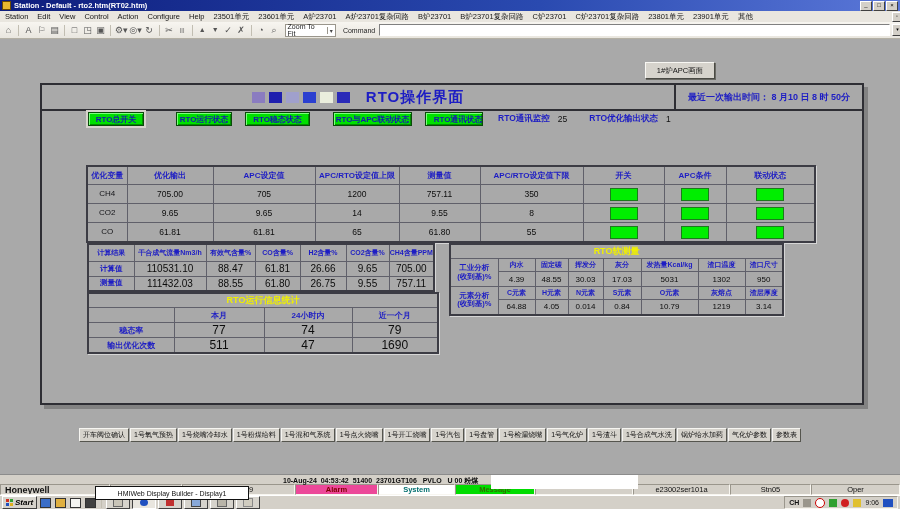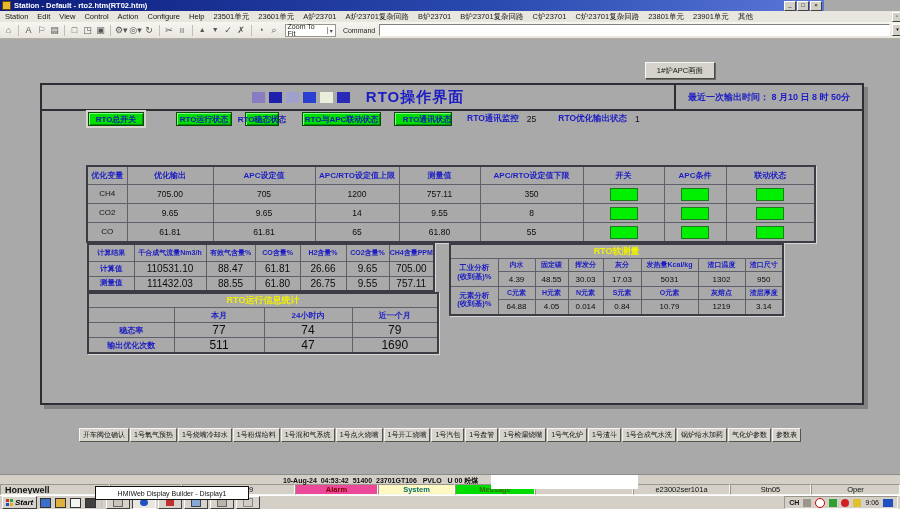--- a/index.html
+++ b/index.html
@@ -1,21 +1,21 @@
 <!DOCTYPE html>
 <html><head>
 <meta charset="utf-8">
 <style>
   html,body{margin:0;padding:0;background:#777;}
   .screen{position:relative;width:900px;height:509px;background:#a9a9a9;overflow:hidden;
           font-family:"Liberation Sans","DejaVu Sans",sans-serif;-webkit-font-smoothing:antialiased;}
   .abs{position:absolute;}
 
   
-  .titlebar{left:0;top:0;width:824px;height:11px;background:linear-gradient(90deg,#0d1d7d,#2a4ab0 60%,#5a77d8);
+  .titlebar{left:0;top:0;width:900px;height:11px;background:linear-gradient(90deg,#0d1d7d,#2a4ab0 60%,#5a77d8);
             display:flex;align-items:center;}
   .app-icon{width:7px;height:7px;margin:0 3px 0 2px;background:#e8b830;border:1px solid #6a4a00;}
   .title-text{color:#fff;font-size:7.5px;font-weight:bold;white-space:nowrap;}
   .winbtns{margin-left:auto;display:flex;gap:1px;padding-right:2px;}
   .winbtn{width:10px;height:8px;background:#d4d0c8;border:1px solid;border-color:#fff #404040 #404040 #fff;
           font-size:6px;line-height:6px;text-align:center;color:#000;}
 
   .menubar{left:0;top:11px;width:900px;height:11px;background:#e9e6df;display:flex;align-items:center;
            gap:9px;padding-left:5px;font-size:7.5px;color:#151515;}
   .mitem{white-space:nowrap;}
@@ -88,21 +88,21 @@
 
   
   .bottomarea{left:0;top:474px;width:900px;height:35px;background:#d4d0c8;border-top:1px solid #8c8c8c;}
   .alarm-line{left:283px;top:476px;font-size:7px;font-weight:bold;color:#0d0d0d;white-space:pre;z-index:2;}
   .white-box{left:491px;top:475px;width:147px;height:14px;background:#ffffff;z-index:4;}
   .statusbar{left:0;top:484px;width:900px;height:11px;display:flex;font-size:7.5px;color:#111;z-index:1;}
   .sb-cell{border:1px solid;border-color:#9a968c #f8f6f0 #f8f6f0 #9a968c;display:flex;align-items:center;
            justify-content:center;box-sizing:border-box;white-space:nowrap;overflow:hidden;}
   .sb-brand{justify-content:flex-start;padding-left:4px;font-size:9px;font-weight:bold;}
   .sb-alarm{background:#ec4899;color:#7c0000;font-weight:bold;}
-  .sb-system{background:#fef9c3;color:#006e6e;font-weight:bold;}
+  .sb-system{background:#ffffff;color:#006e6e;font-weight:bold;}
   .sb-message{background:#00dc00;color:#2f6e00;font-weight:bold;}
   .tooltip{left:95px;top:486px;width:152px;height:12px;background:#fff;border:1px solid #111;z-index:6;
            font-size:7px;color:#111;display:flex;align-items:center;justify-content:center;white-space:nowrap;}
 
   .taskbar{left:0;top:495px;width:900px;height:14px;background:#d4d0c8;border-top:1px solid #fff;
            display:flex;align-items:center;gap:2px;padding:0 2px;box-sizing:border-box;z-index:5;}
   .start-btn{height:11px;background:#d6d3cc;border:1px solid;border-color:#fff #404040 #404040 #fff;
              display:flex;align-items:center;gap:2px;font-size:8px;font-weight:bold;font-style:italic;padding:0 3px;}
   .winflag{width:7px;height:7px;display:grid;grid-template-columns:3px 3px;grid-template-rows:3px 3px;gap:1px;}
   .winflag i{display:block;}
@@ -202,21 +202,21 @@
       </div>
       <div class="ph-right">最近一次输出时间： 8 月10 日 8  时  50分</div>
     </div>
   </div>
 
   <div class="abs switch-row">
     <span class="gwrap" style="margin-left:6px;">
         <span class="gbtn" style="width:56px;">RTO总开关</span>
       </span>
     <span class="gbtn" style="width:56px;margin-left:30px;">RTO运行状态</span>
-    <span class="gbtn" style="width:34px;margin-left:13px;">RTO稳态状态</span>
+    <span class="gbtn" style="width:65px;margin-left:13px;">RTO稳态状态</span>
     <span class="gbtn" style="width:79px;margin-left:23px;">RTO与APC联动状态</span>
     <span class="gbtn" style="width:58px;margin-left:13px;padding-left:8px;">RTO通讯状态</span>
     <span class="sw-label" style="margin-left:15px;">RTO通讯监控</span>
     <span class="sw-value" style="margin-left:8px;">25</span>
     <span class="sw-label" style="margin-left:22px;">RTO优化输出状态</span>
     <span class="sw-value" style="margin-left:8px;">1</span>
   </div>
 
   <table class="abs tbl t1">
     <colgroup>

